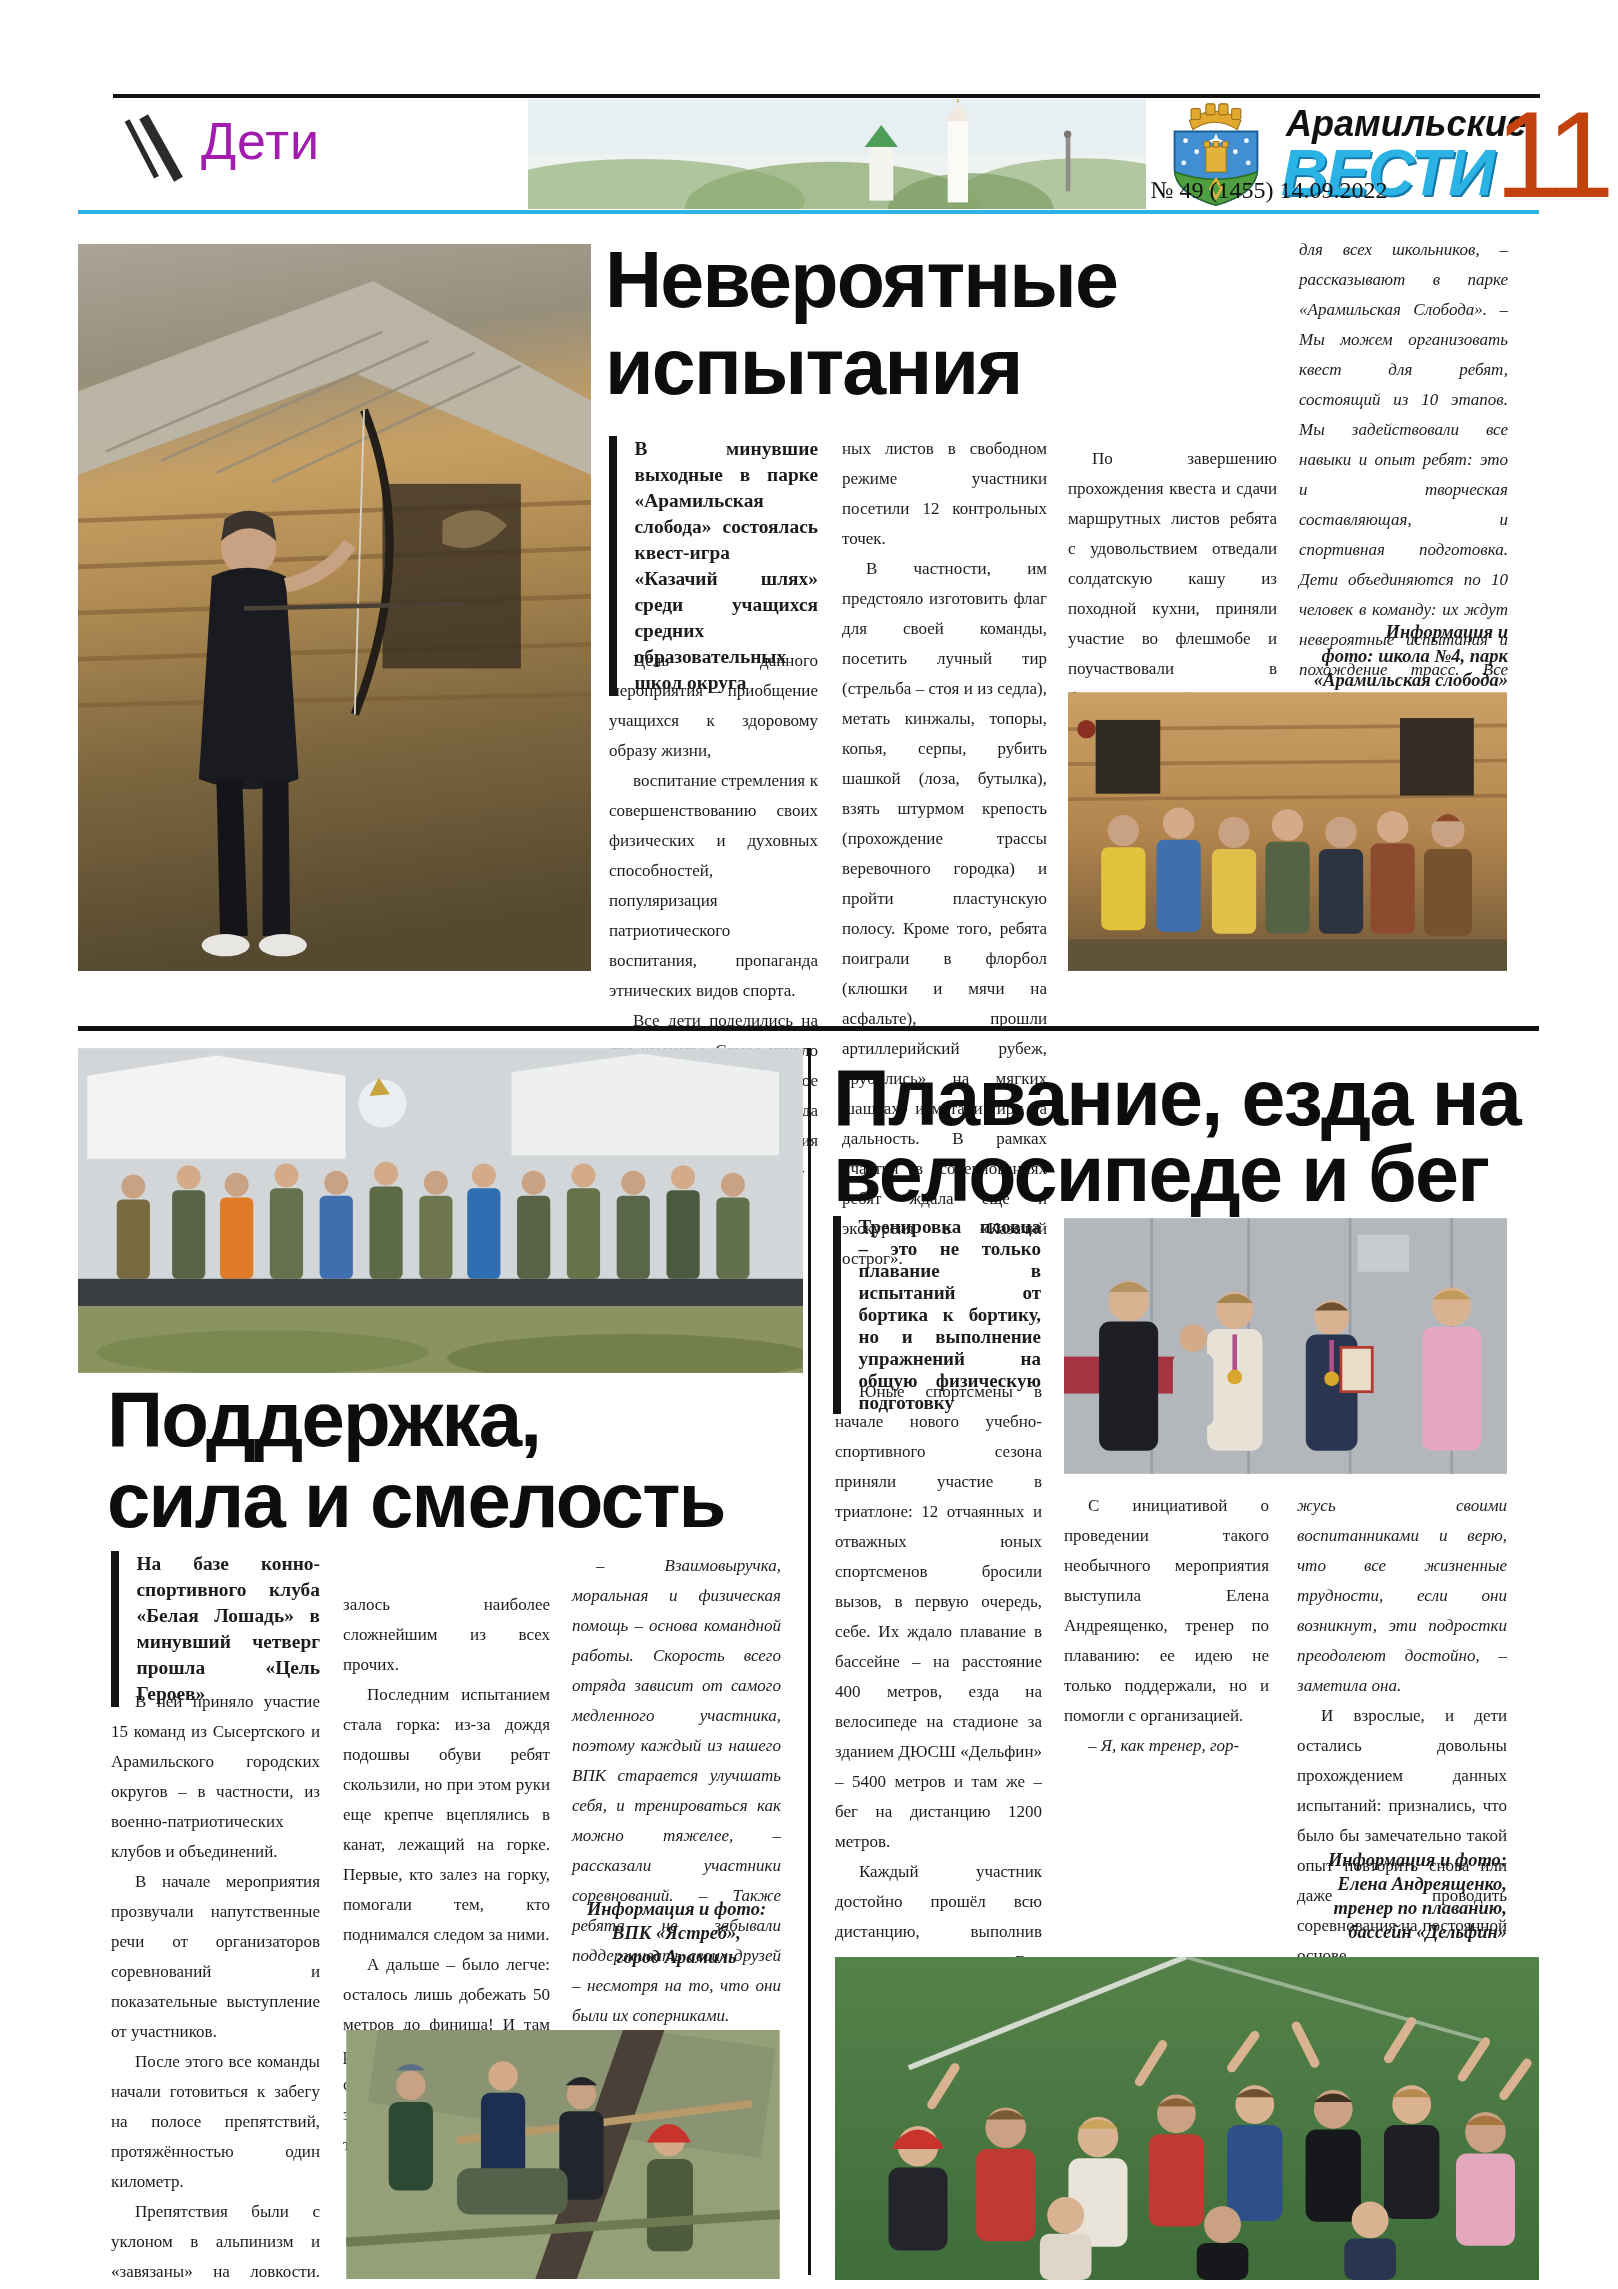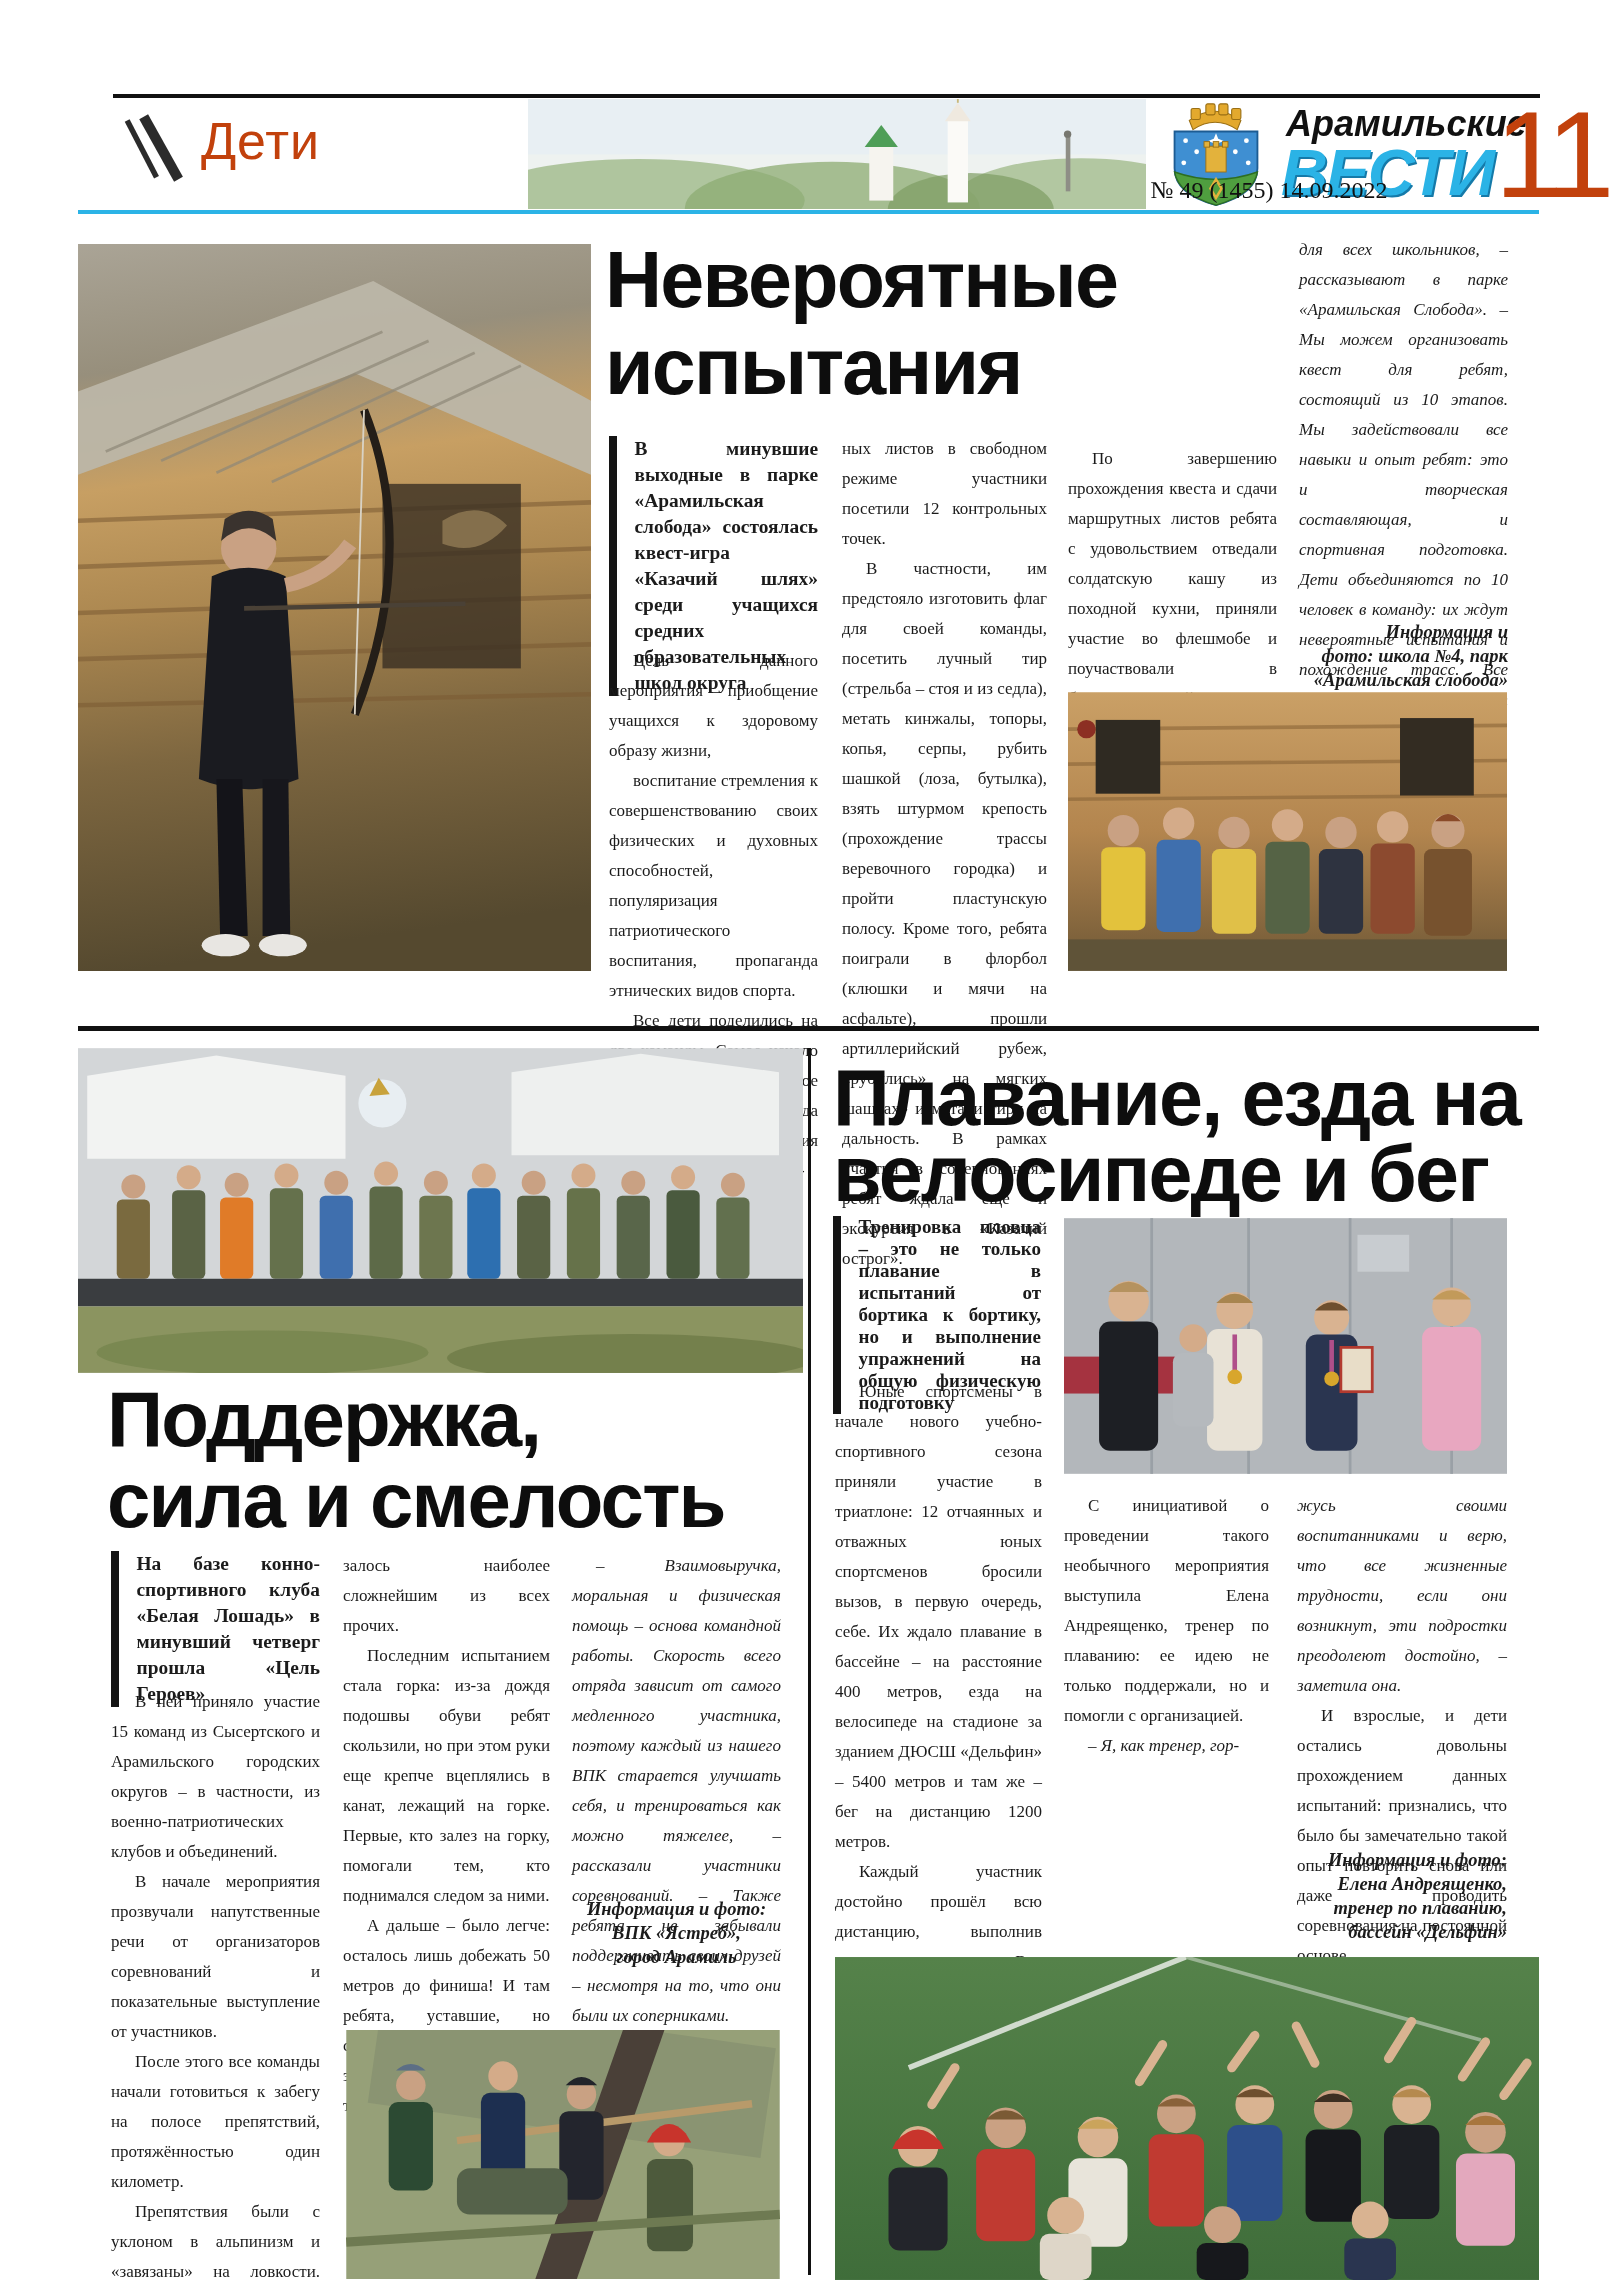--- a/index.html
+++ b/index.html
@@ -4,21 +4,21 @@
 <title>Арамильские вести — стр. 11</title>
 <style>
   html,body{margin:0;padding:0;background:#ffffff;}
   .page{position:relative;width:1619px;height:2290px;background:#fff;overflow:hidden;
         font-family:"Liberation Serif",serif;color:#1b1b1b;}
   .abs{position:absolute;}
   .rule{background:#111;}
   .cyanrule{background:#2bb3e6;}
   
   .section-title{font-family:"Liberation Sans",sans-serif;font-size:52px;font-weight:400;
-                 color:#c2410c;letter-spacing:0.9px;}
+                 color:#a21caf;letter-spacing:0.9px;}
   .masthead-top{font-family:"Liberation Sans",sans-serif;font-style:italic;font-weight:800;
                 font-size:36px;color:#111;letter-spacing:0;}
   .masthead-name{font-family:"Liberation Sans",sans-serif;font-style:italic;font-weight:900;
                  font-size:65px;color:#2bb3e6;letter-spacing:-1.8px;text-shadow:1.8px 1.8px 0 #157aa9;}
   .page-number{font-family:"Liberation Sans",sans-serif;font-weight:400;font-size:122px;
                letter-spacing:-7.4px;color:#c2410c;line-height:1;}
   .issue-line{font-size:24px;color:#111;}
   
   .headline{font-family:"Liberation Sans",sans-serif;font-weight:700;color:#0d0d0d;
             letter-spacing:-1.8px;white-space:pre-line;}
@@ -268,21 +268,21 @@
   <div class="abs headline hl2" style="left:107px;top:1379px;width:738px;">Поддержка,
 сила и смелость</div>
 
   <div class="abs lede bodycol" style="left:111px;top:1551px;width:209px;">На базе конно-спортивного клуба «Белая Лошадь» в минувший четверг прошла «Цель Героев»</div>
   <div class="abs bodycol" style="left:111px;top:1687px;width:209px;height:598px;">
       <p>В ней приняло участие 15 команд из Сысертского и Арамильского городских округов – в частности, из военно-патриотических клубов и объединений.</p>
       <p>В начале мероприятия прозвучали напутственные речи от организаторов соревнований и показательные выступление от участников.</p>
       <p>После этого все команды начали готовиться к забегу на полосе препятствий, протяжённостью один километр.</p>
       <p>Препятствия были с уклоном в альпинизм и «завязаны» на ловкости. Небольшой дождь усложнял условия прохождения испытаний, а руки участников «Гонки», даже будучи в перчатках, соскальзывали с колец. Это задание – по общим оценкам – ока-</p>
     </div>
-  <div class="abs bodycol ni" style="left:343px;top:1551px;width:207px;height:480px;">
+  <div class="abs bodycol ni" style="left:343px;top:1590px;width:207px;height:480px;">
       <p>залось наиболее сложнейшим из всех прочих.</p>
       <p>Последним испытанием стала горка: из-за дождя подошвы обуви ребят скользили, но при этом руки еще крепче вцеплялись в канат, лежащий на горке. Первые, кто залез на горку, помогали тем, кто поднимался следом за ними.</p>
       <p>А дальше – было легче: осталось лишь добежать 50 метров до финиша! И там ребята, уставшие, но счастливые, делились эмоциями от пройденной трассы.</p>
     </div>
   <div class="abs bodycol quote" style="left:572px;top:1551px;width:209px;">
     <p>– Взаимовыручка, моральная и физическая помощь – основа командной работы. Скорость всего отряда зависит от самого медленного участника, поэтому каждый из нашего ВПК старается улучшать себя, и тренироваться как можно тяжелее, – рассказали участники соревнований. – Также ребята не забывали поддерживать своих друзей – несмотря на то, что они были их соперниками.</p>
   </div>
   <div class="abs credit" style="left:572px;top:1897px;width:209px;text-align:center;">Информация и фото:
 ВПК «Ястреб»,
 город Арамиль</div>

